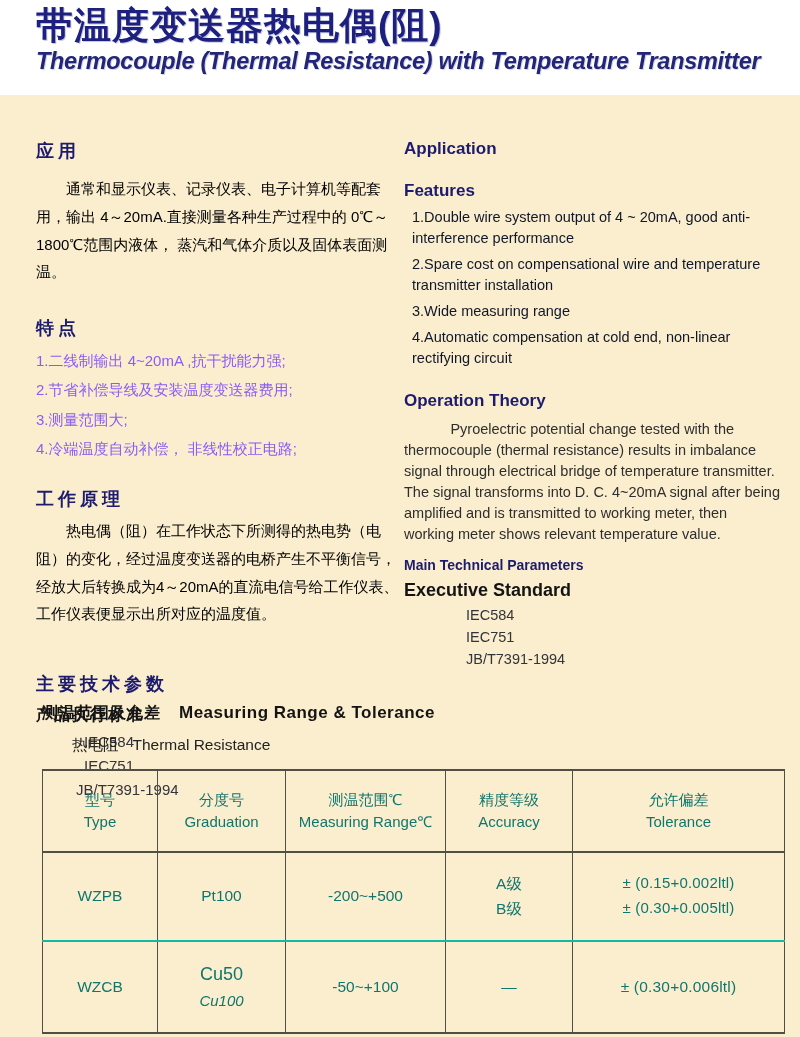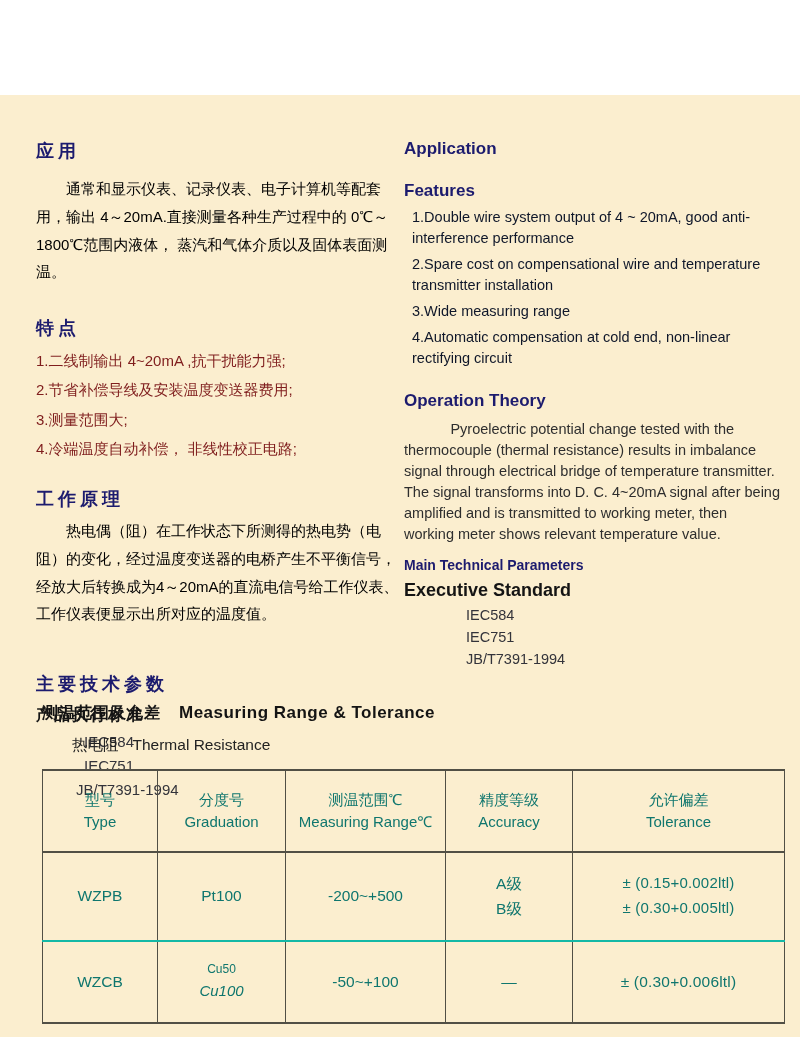--- a/index.html
+++ b/index.html
@@ -30,21 +30,21 @@
   .columns {
     display:grid; grid-template-columns:368px 376px; 
     padding:44px 0 0 36px;
   }
 
   .h-zh { margin:0; font-size:18px; font-weight:bold; color:#1c1b6e; letter-spacing:4px; }
   .h-en { margin:0; font-size:17px; font-weight:bold; color:#1c1b6e; }
 
   .p-zh { margin:12px 0 0 0; font-size:15px; line-height:1.85; color:#000000; text-indent:2em; }
   .list-zh { margin-top:6px; }
-  .list-zh p { margin:0; font-size:15px; line-height:1.95; color:#7f1d1d; }
+  .list-zh p { margin:0; font-size:15px; line-height:1.95; color:#8b5cf6; }
 
   .p-en { margin:8px 0 0 0; font-size:14.5px; line-height:1.45; color:#2e2e2e; text-indent:3.2em; }
   .list-en { margin-top:6px; }
   .list-en p { margin:0 0 5px 4px; font-size:14.5px; line-height:1.45; color:#0f172a; padding-left:4px; }
 
   .sec-features-zh  { margin-top:30px; }
   .sec-operation-zh { margin-top:24px; }
   .sec-params-zh    { margin-top:44px; }
 
   .sec-features-en  { margin-top:22px; }
@@ -82,20 +82,24 @@
   table.spec th div { font-size:15px; line-height:1.45; }
   table.spec td { font-size:15.5px; }
   table.spec td div { line-height:1.65; }
   .tol div, td.tol { font-size:15px; letter-spacing:0.2px; }
 </style>
 </head>
 <body>
 
 <div class="page">
 
+  <div class="header">
+    <h1 class="title-zh">带温度变送器热电偶(阻)</h1>
+    <h2 class="title-en">Thermocouple (Thermal Resistance) with Temperature Transmitter</h2>
+  </div>
 
   <div class="body">
 
     <div class="columns">
 
       <div class="col">
         <section>
           <h3 class="h-zh">应用</h3>
           <p class="p-zh">通常和显示仪表、记录仪表、电子计算机等配套用，输出 4～20mA.直接测量各种生产过程中的 0℃～1800℃范围内液体， 蒸汽和气体介质以及固体表面测温。</p>
         </section>
@@ -205,21 +209,21 @@
               <div>B级</div>
             </td>
             <td class="tol">
               <div>± (0.15+0.002ltl)</div>
               <div>± (0.30+0.005ltl)</div>
             </td>
           </tr>
           <tr class="r2">
             <td>WZCB</td>
             <td>
-              <div style="font-size:12px;">Cu50</div>
+              <div style="font-size:18px;">Cu50</div>
               <div style="font-size:15px;font-style:italic;">Cu100</div>
             </td>
             <td>-50~+100</td>
             <td>—</td>
             <td class="tol">± (0.30+0.006ltl)</td>
           </tr>
         </tbody>
       </table>
     </div>
 

